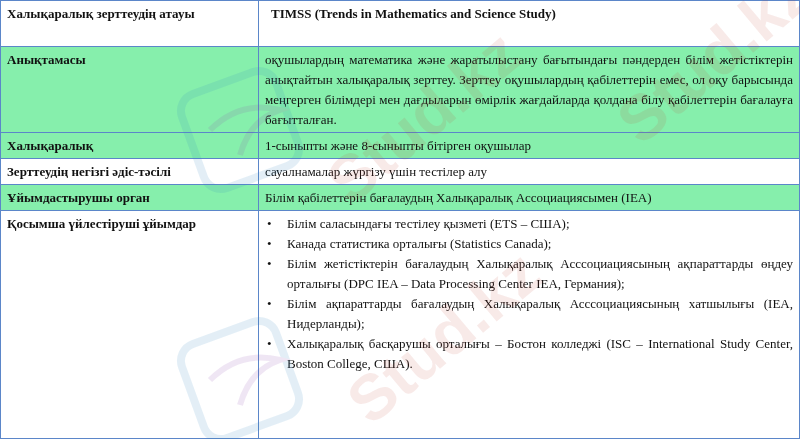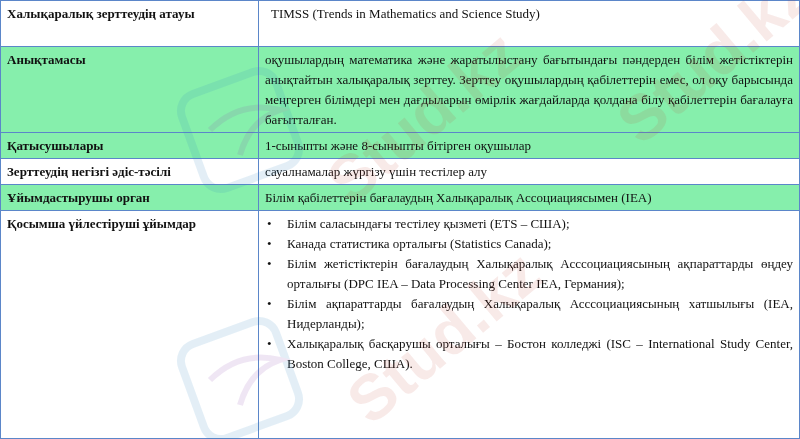--- a/index.html
+++ b/index.html
@@ -12,21 +12,21 @@
     table.doc td {
       border: 1.5px solid #5b86c9;
       vertical-align: top;
       padding: 3px 6px 2px 6px;
       font-size: 13px;
       line-height: 20px;
     }
     td.label { width: 246px; font-weight: bold; font-size: 15.5px; }
     td.value { text-align: justify; }
     tr.shade td { background: #86efac; }
-    tr.head td.value { font-weight: normal; padding-left: 12px; }
+    tr.head td.value { font-weight: bold; padding-left: 12px; }
     ul.bullets { margin: 0; padding: 0 0 0 22px; list-style: none; }
     ul.bullets li { position: relative; text-align: justify; }
     ul.bullets li::before { content: "•"; position: absolute; left: -20px; font-size: 13px; }
     .wm { position: absolute; pointer-events: none; opacity: 0.13; }
     .wm-text { position: absolute; font-family: "Liberation Sans", sans-serif; font-weight: bold; color: #c0392b; font-size: 64px; transform: rotate(-40deg); opacity: 0.10; pointer-events: none; white-space: nowrap; }
   </style>
 </head>
 <body>
 
 <table class="doc">
@@ -37,21 +37,21 @@
   <tbody>
       <tr class="head" style="height:46px">
     <td class="label">Халықаралық зерттеудің атауы</td>
     <td class="value">TIMSS (Trends in Mathematics and Science Study)</td>
   </tr>
   <tr class="shade" style="height:82px">
     <td class="label">Анықтамасы</td>
     <td class="value">оқушылардың математика және жаратылыстану бағытындағы пәндерден білім жетістіктерін анықтайтын халықаралық зерттеу. Зерттеу оқушылардың қабілеттерін емес, ол оқу барысында меңгерген білімдері мен дағдыларын өмірлік жағдайларда қолдана білу қабілеттерін бағалауға бағытталған.</td>
   </tr>
   <tr class="shade" style="height:25px">
-    <td class="label">Қатысушылары</td>
+    <td class="label">Халықаралық</td>
     <td class="value">1-сыныпты және 8-сыныпты бітірген оқушылар</td>
   </tr>
   <tr style="height:25px">
     <td class="label">Зерттеудің негізгі әдіс-тәсілі</td>
     <td class="value">сауалнамалар жүргізу үшін тестілер алу</td>
   </tr>
   <tr class="shade" style="height:18px">
     <td class="label">Ұйымдастырушы орган</td>
     <td class="value">Білім қабілеттерін бағалаудың Халықаралық Ассоциациясымен (IEA)</td>
   </tr>

